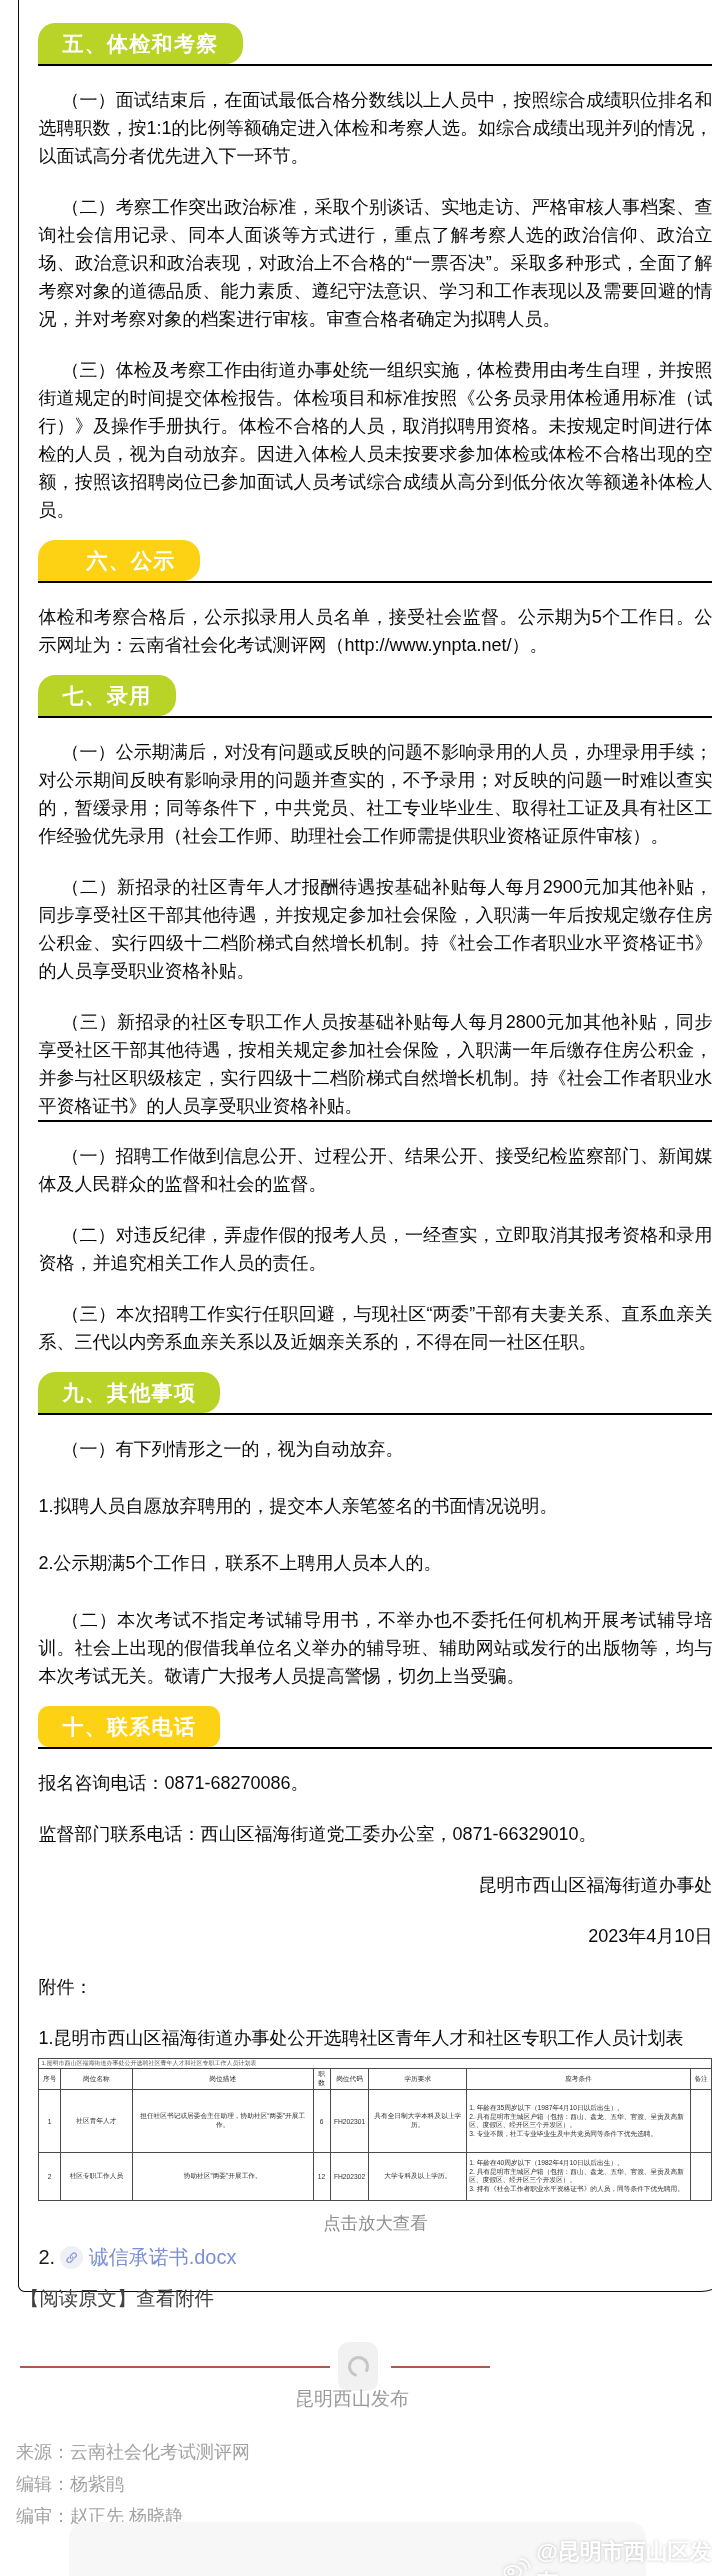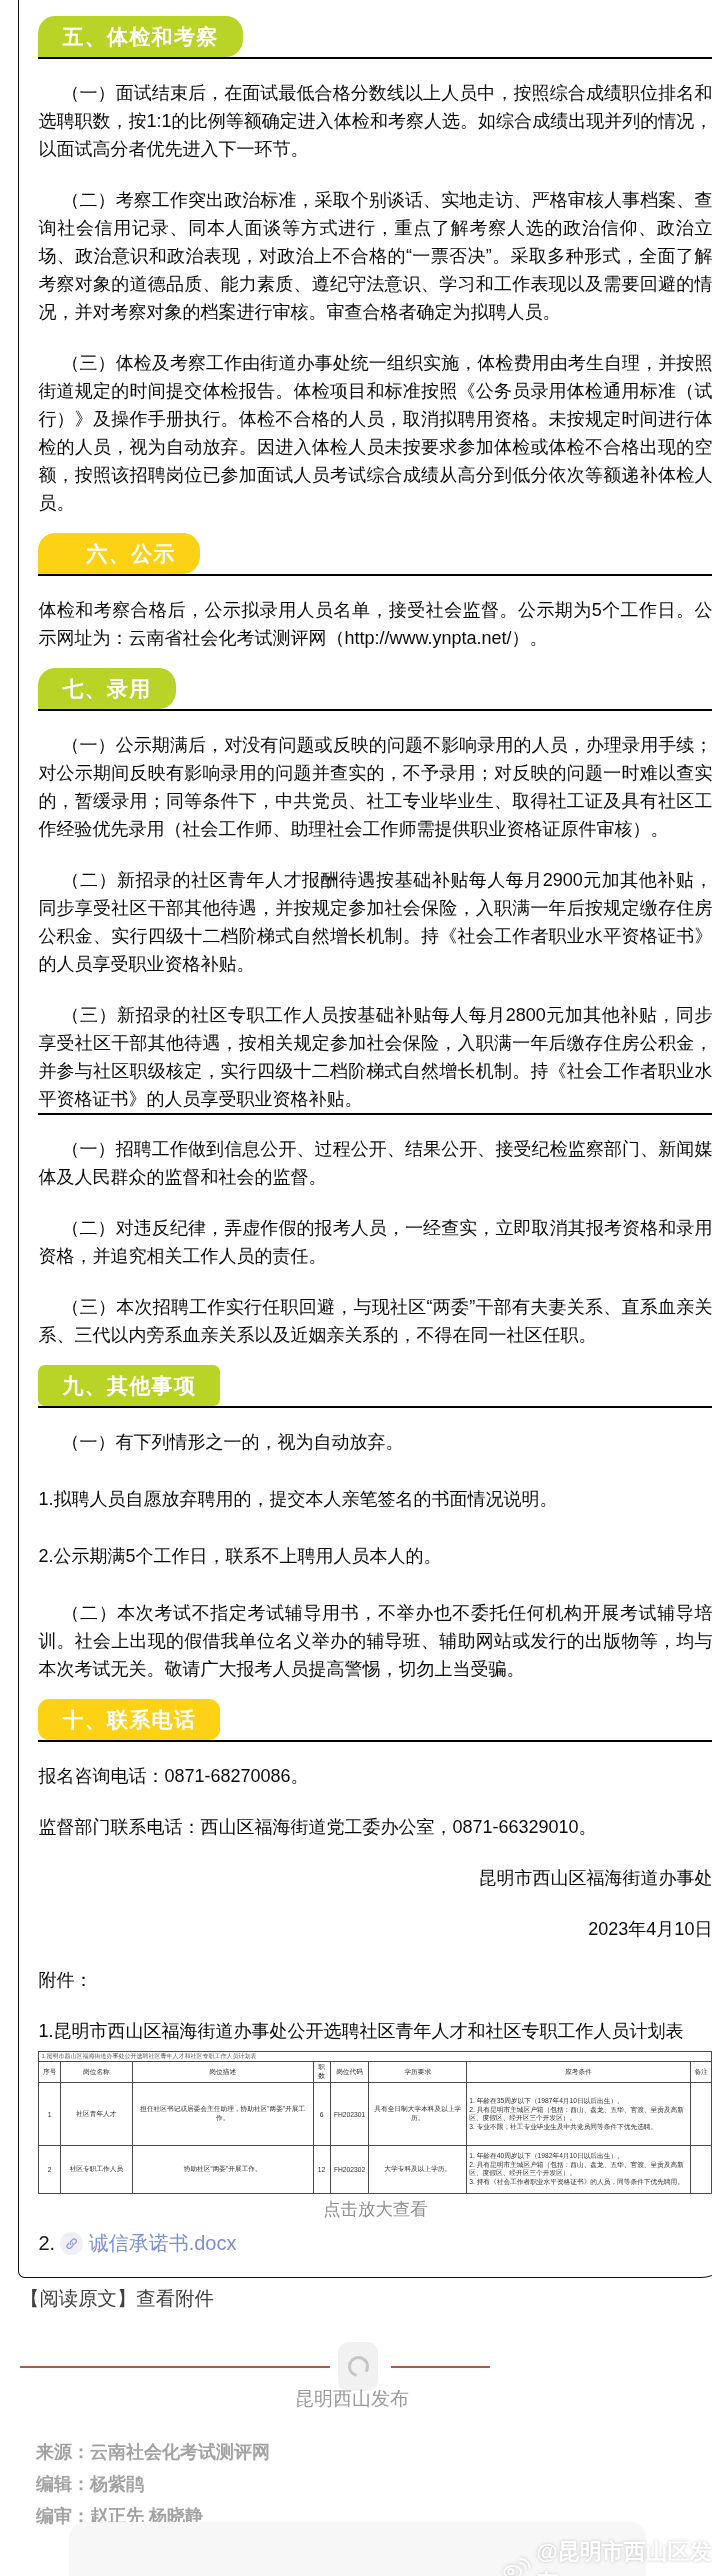--- a/index.html
+++ b/index.html
@@ -17,21 +17,21 @@
     background:#fff;
     padding:12px 19.4px 20px 19.4px;
     box-sizing:content-box;
   }
   .badge{
     display:inline-block;height:41px;line-height:41px;padding:0 24px;
     border-radius:17.4px 17.4px 17.4px 0;
     color:#ffffff;font-size:21px;font-weight:bold;letter-spacing:1.3px;
     margin-top:16px;
   }
-  .badge.first{margin-top:7px;}
+  .badge.first{margin-top:14px;}
   .rule{border:0;border-top:2px solid #000;margin:0;}
   .p{
     font-size:18px;line-height:28px;margin:23px 0 0 0;
     color:#0b0b0b;text-align:justify;word-break:break-all;
   }
   .p.first{margin-top:20px;}
   .p.indent{text-indent:23px;}
   .p.loose{margin-top:29px;}
   .p.right{text-align:right;}
   
@@ -47,21 +47,21 @@
   .plan-table .caption-row td{
     height:6.7px;max-height:6.7px;line-height:6px;font-size:6px;color:#555;
     border-bottom:0.7px solid #4a4a4a;white-space:nowrap;
   }
   .plan-table th{font-weight:normal;height:17.4px;text-align:center;}
   .c-center{text-align:center;}
   .c-left{text-align:left;white-space:pre-line;line-height:8.7px;}
   .row1 td{height:59px;}
   .row2 td{height:44px;}
   .zoom-hint{
-    margin-top:3px;text-align:center;color:#8f8f8f;font-size:17.4px;
+    margin-top:10px;text-align:center;color:#8f8f8f;font-size:17.4px;
   }
   .doc-link-row{
     margin-top:9.4px;display:flex;align-items:center;gap:5.3px;
     font-size:20px;color:#1a1a1a;
   }
   .link-chip{
     width:23px;height:23px;border-radius:50%;background:#eef0f6;
     display:inline-flex;align-items:center;justify-content:center;flex:0 0 auto;
   }
   .link-chip svg{width:13.4px;height:13.4px;}
@@ -75,21 +75,21 @@
     position:absolute;left:338px;top:2342px;width:40px;height:49px;
     background:#f1f1f1;border-radius:10.7px;
     display:flex;align-items:center;justify-content:center;
   }
   .logo-chip svg{width:29px;height:29px;}
   .account-name{
     position:absolute;left:0;top:2386px;width:704px;text-align:center;
     color:#9a9a9a;font-size:19px;
   }
   .credit{
-    position:absolute;left:36px;color:#a3a3a3;font-size:18px;font-weight:bold;
+    position:absolute;left:16px;color:#a3a3a3;font-size:18px;
   }
   .credit.src{top:2440px;}
   .credit.editor{top:2472px;}
   .credit.reviewer{top:2504px;}
   .bottom-panel{
     position:absolute;left:69px;top:2522px;width:577px;height:54px;
     background:#f7f7f7;border-radius:16px 16px 0 0;
   }
   .weibo-watermark{
     position:absolute;left:502px;top:2537px;display:flex;align-items:center;gap:6.7px;
@@ -126,21 +126,21 @@
   </div>
 
   <div>
     <hr class="rule">
     <p class="p first indent">（一）招聘工作做到信息公开、过程公开、结果公开、接受纪检监察部门、新闻媒体及人民群众的监督和社会的监督。</p>
     <p class="p indent">（二）对违反纪律，弄虚作假的报考人员，一经查实，立即取消其报考资格和录用资格，并追究相关工作人员的责任。</p>
     <p class="p indent">（三）本次招聘工作实行任职回避，与现社区“两委”干部有夫妻关系、直系血亲关系、三代以内旁系血亲关系以及近姻亲关系的，不得在同一社区任职。</p>
   </div>
 
   <div>
-    <span class="badge" style="background: rgb(185, 211, 39); border-radius: 7px;">九、其他事项</span>
+    <span class="badge" style="background: rgb(185, 211, 39);">九、其他事项</span>
     <hr class="rule">
     <p class="p first indent">（一）有下列情形之一的，视为自动放弃。</p>
     <p class="p loose">1.拟聘人员自愿放弃聘用的，提交本人亲笔签名的书面情况说明。</p>
     <p class="p loose">2.公示期满5个工作日，联系不上聘用人员本人的。</p>
     <p class="p loose indent">（二）本次考试不指定考试辅导用书，不举办也不委托任何机构开展考试辅导培训。社会上出现的假借我单位名义举办的辅导班、辅助网站或发行的出版物等，均与本次考试无关。敬请广大报考人员提高警惕，切勿上当受骗。</p>
   </div>
 
   <div>
     <span class="badge" style="background: rgb(253, 210, 21); border-radius: 11px;">十、联系电话</span>
     <hr class="rule">

